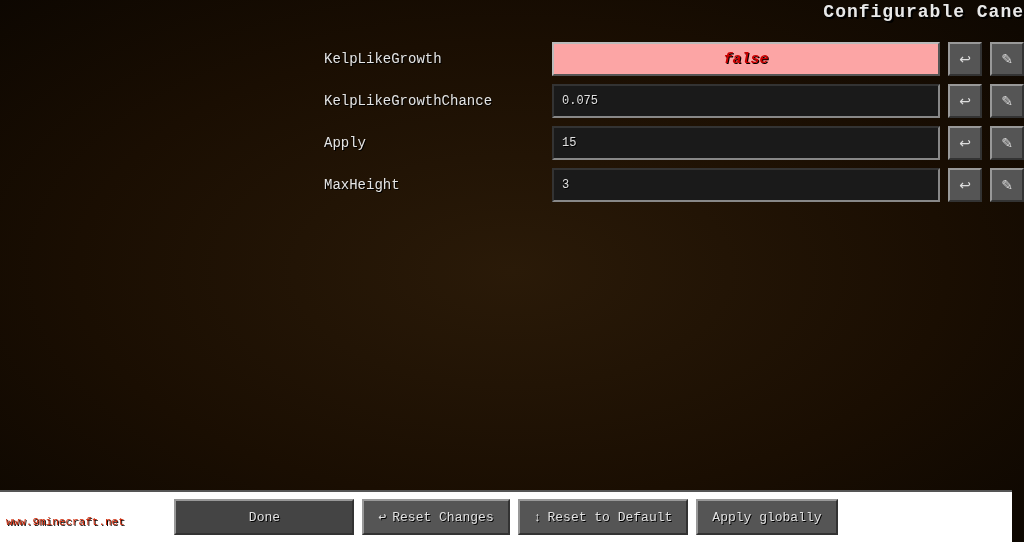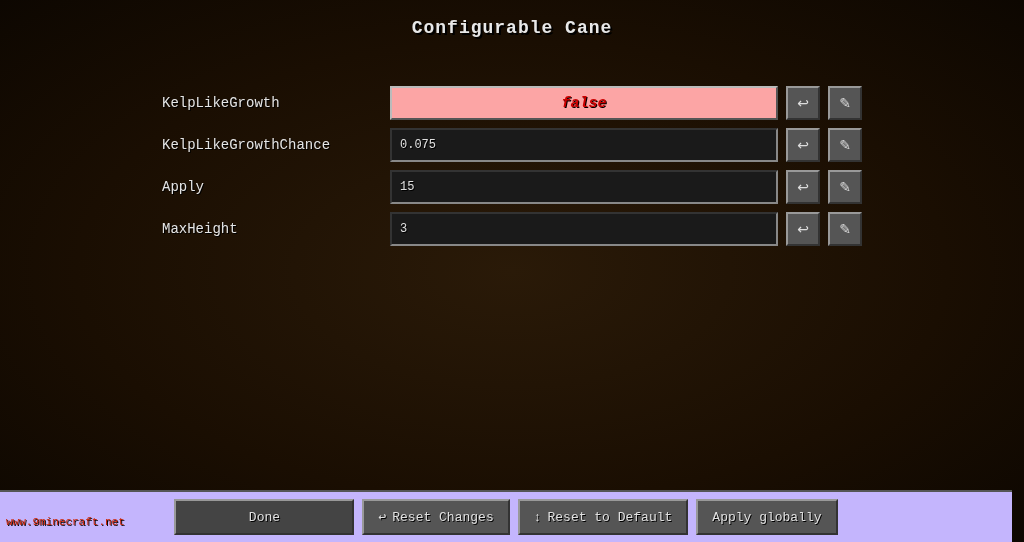--- a/index.html
+++ b/index.html
@@ -41,23 +41,22 @@
       z-index: 0;
     }
 
     .container {
       position: relative;
       z-index: 1;
       width: 100%;
       height: 100%;
       display: flex;
       flex-direction: column;
-      align-items: center;
-      padding-top: 18px;
-      gap: 28px;
+      align-items: flex-end;
+      padding-top: 2px;
     }
 
     .page-title {
       font-size: 18px;
       color: #e8e8e8;
       letter-spacing: 1px;
       margin-bottom: 18px;
       text-shadow: 2px 2px 0px #000;
       font-family: 'Courier New', monospace;
     }
@@ -144,21 +143,21 @@
       flex-shrink: 0;
     }
 
     
     .bottom-bar {
       position: absolute;
       bottom: 0;
       left: 0;
       right: 12px;
       height: 52px;
-      background: #c4b5fd;
+      background: #ffffff;
       border-top: 2px solid #555;
       display: flex;
       align-items: center;
       justify-content: center;
       gap: 8px;
       padding: 0 10px;
       z-index: 10;
     }
 
     .bottom-btn {

